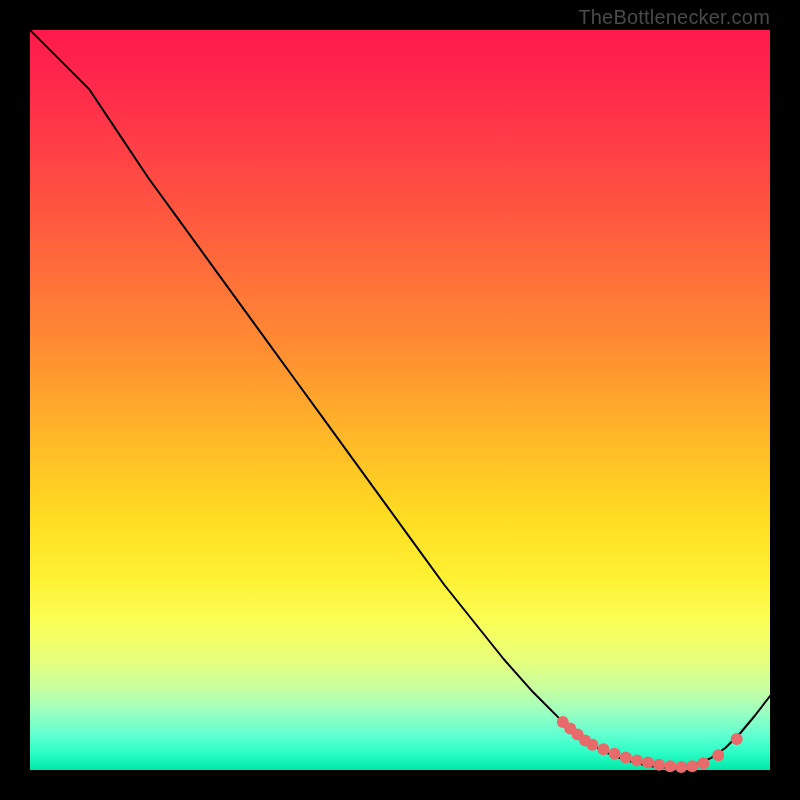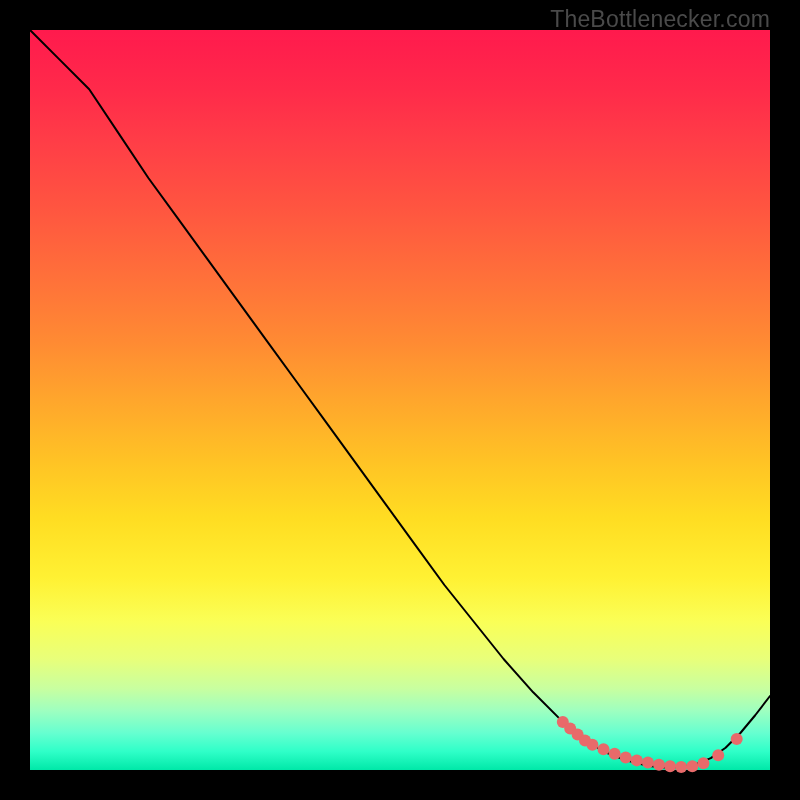--- a/index.html
+++ b/index.html
@@ -43,21 +43,21 @@
       #66ffd0 95%,
       #2fffc8 97.5%,
       #00e8a8 100%
     );
   }
   .attribution {
     position: absolute;
     top: 6px;
     right: 30px;
     color: #4a4a4a;
-    font-size: 23px;
+    font-size: 20px;
     letter-spacing: 0.2px;
     user-select: none;
   }
   svg.curve {
     position: absolute;
     left: 0;
     top: 0;
     width: 740px;
     height: 740px;
     overflow: visible;

